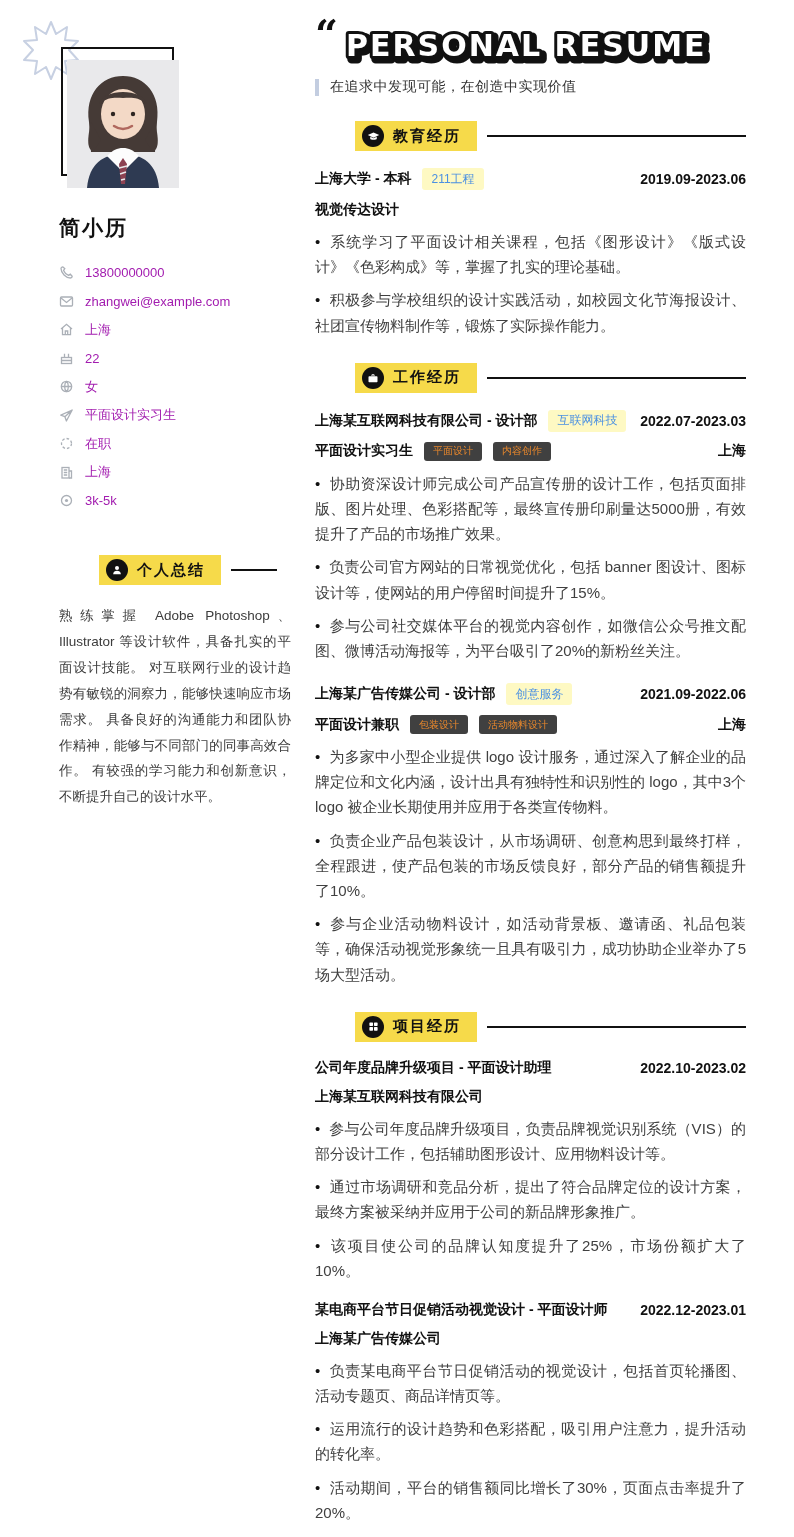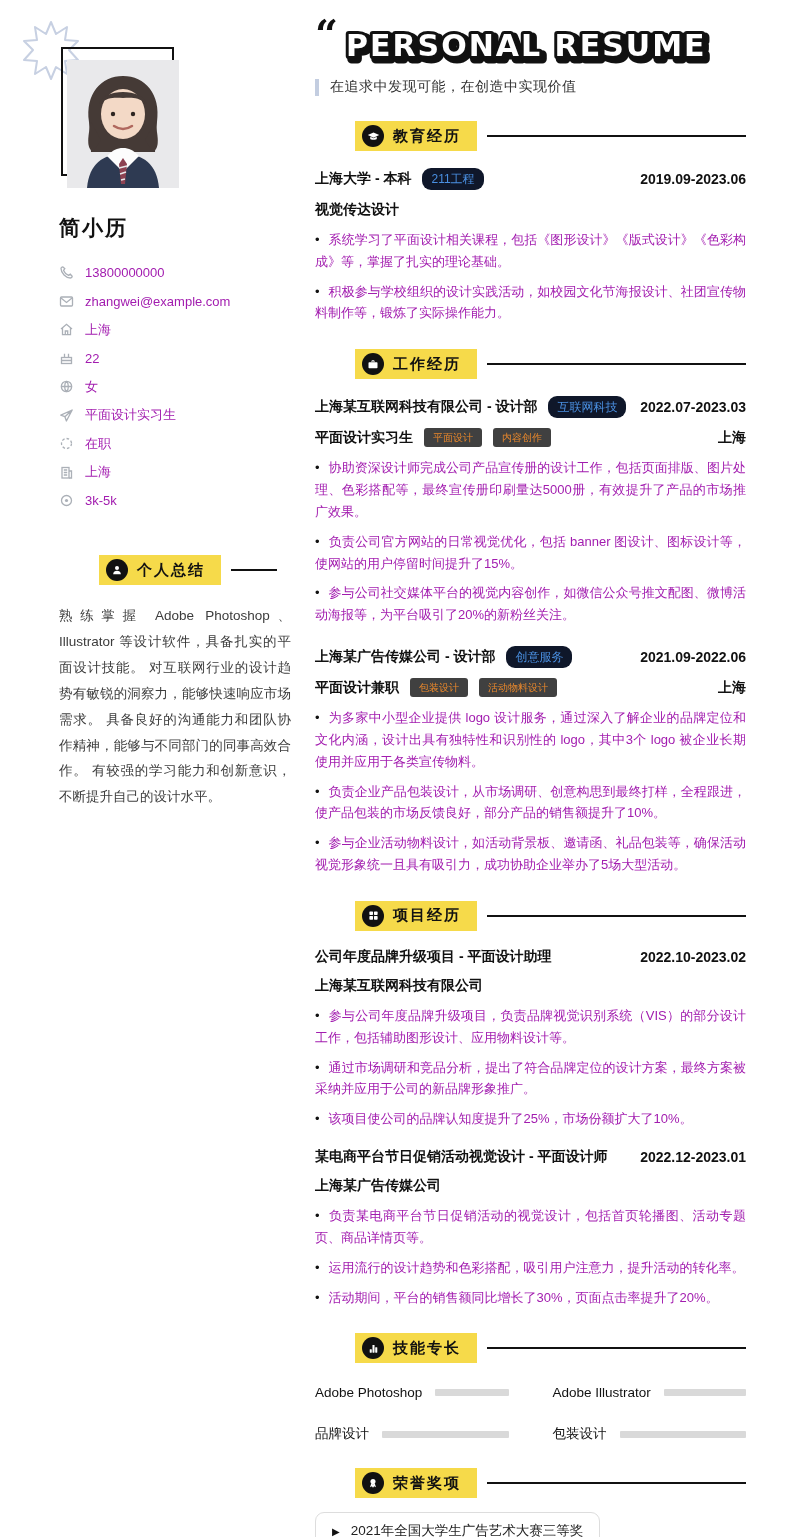--- a/index.html
+++ b/index.html
@@ -40,24 +40,24 @@
   .tagline-row { display:flex; align-items:center; gap:11px; margin-top:10px; }
   .tagline-bar { width:4px; height:17px; background:#c3cde0; }
   .tagline-text { font-size:14px; color:#333; letter-spacing:0.5px; }
 
   .section { margin-top:25px; }
   .entry-head { display:flex; justify-content:space-between; align-items:center; margin-top:17px; }
   .entry-left { display:flex; align-items:center; gap:11px; font-size:14px; font-weight:bold; color:#111; }
   .entry-date { font-size:14px; font-weight:bold; color:#111; white-space:nowrap; }
   .entry-sub { display:flex; justify-content:space-between; align-items:center; margin-top:10px; }
   .entry-major { margin-top:11px; font-size:14px; font-weight:bold; color:#111; }
-  .tag-blue { font-size:12px; font-weight:normal; color:#4A90E2; background:#0f172a; padding:2.5px 9px; border-radius:9px; white-space:nowrap; }
+  .tag-blue { font-size:12px; font-weight:normal; color:#4A90E2; background:#fef9c3; padding:2.5px 9px; border-radius:3px; white-space:nowrap; }
   .tag-orange { font-size:10px; font-weight:normal; color:#E8872B; background:#404040; padding:2.5px 9px; border-radius:3px; white-space:nowrap; }
   .bullets { margin-top:10px; }
-  .bullet { font-size:13px; line-height:1.68; color:#a21caf; margin-bottom:8px; text-align:justify; }
+  .bullet { font-size:15px; line-height:1.68; color:#404040; margin-bottom:8px; text-align:justify; }
   .bullet::before { content:"•"; margin-right:9px; color:#111; }
 
   .skills-grid { display:grid; grid-template-columns:1fr 1fr; column-gap:44px; row-gap:25px; margin-top:22px; }
   .skill { display:flex; align-items:center; gap:13px; }
   .skill-name { font-size:13.5px; font-weight:normal; color:#111; white-space:nowrap; }
   .skill-track { flex:1; height:7px; background:#d9d9d9; border-radius:1px; overflow:hidden; }
   .skill-fill { height:100%; background:#111; }
 
   .honor-pill { display:inline-flex; align-items:center; gap:11px; border:1.5px solid #ddd; border-radius:9px; padding:9px 16px; font-size:13.5px; color:#222; margin-top:14px; background:#fff; }
   .honor-tri { font-size:10px; color:#111; }

